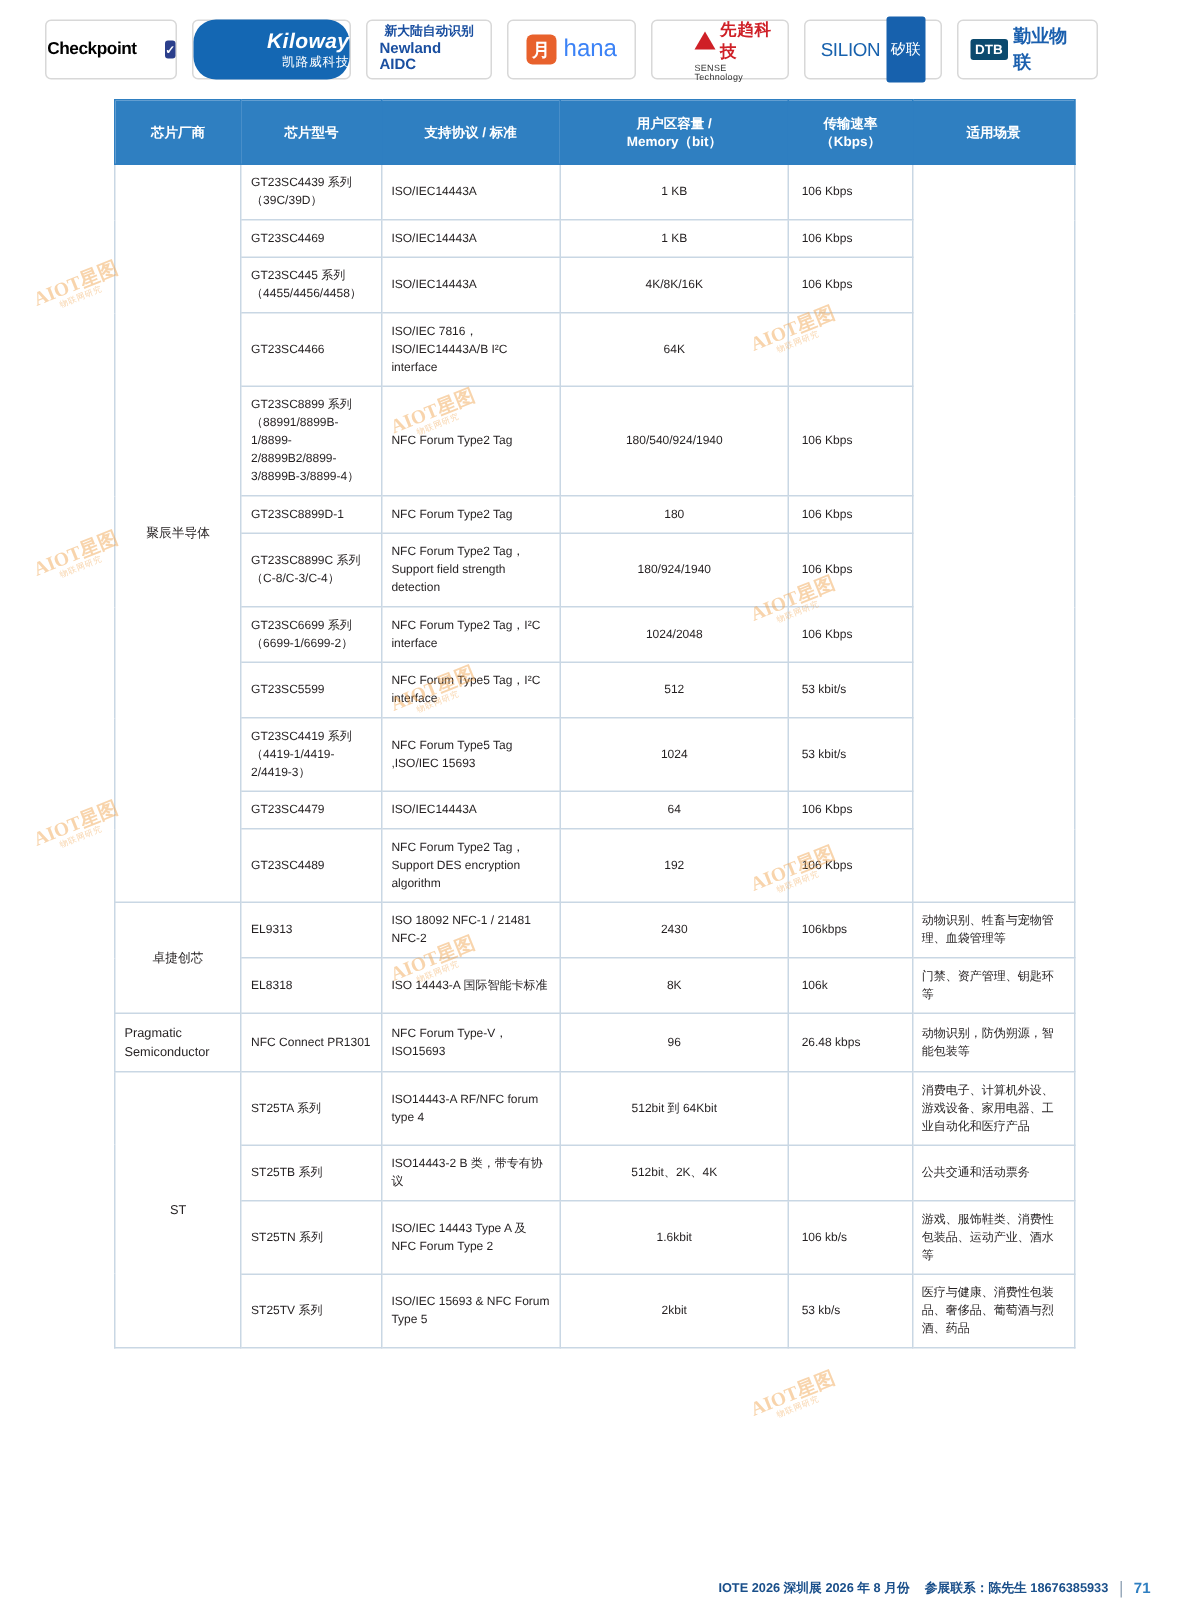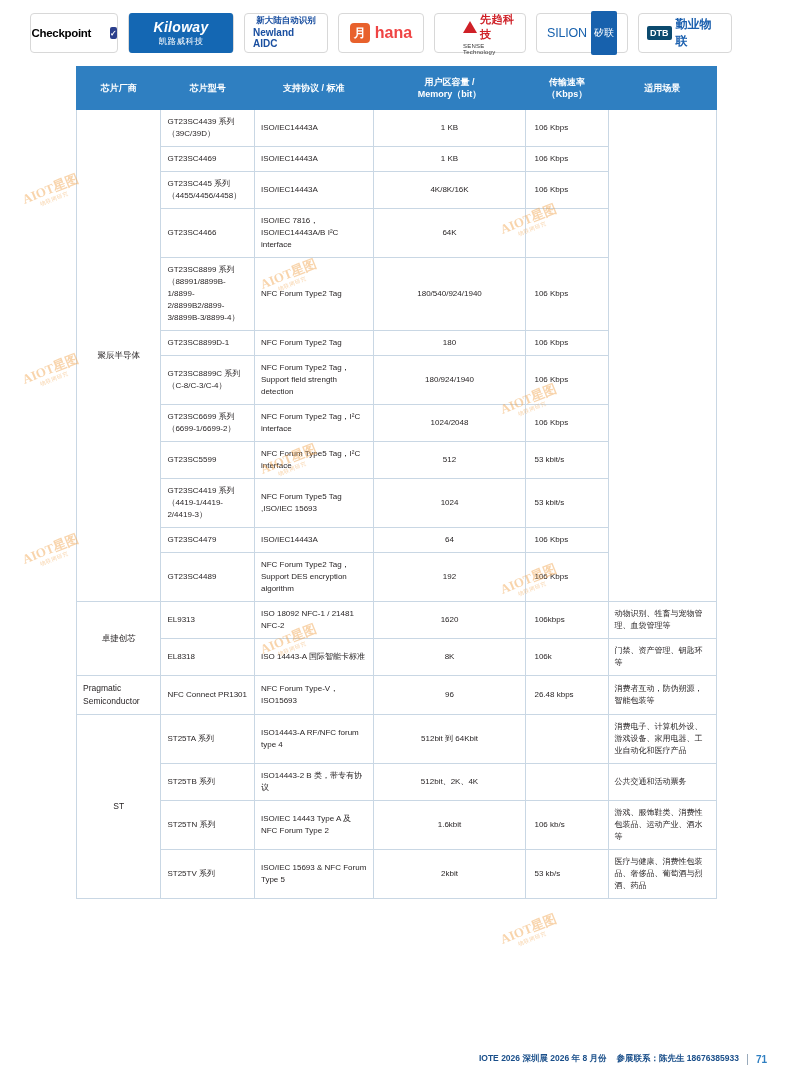--- a/index.html
+++ b/index.html
@@ -25,29 +25,29 @@
     background: #fff;
     height: 40px;
     display: flex;
     align-items: center;
     justify-content: center;
     padding: 0 8px;
     flex: 0 0 auto;
   }
   .logo-cp { width: 88px; font-size: 11.5px; font-weight: bold; color: #000; letter-spacing: -0.3px; display:flex; align-items:center; justify-content:center; gap:19px;}
   .cp-mark { width: 12px; height: 12px; background: #2b3f8c; color:#fff; font-size:8px; display:flex; align-items:center; justify-content:center; border-radius:2px;}
-  .logo-kiloway { background:#1467b3; color:#fff; width: 104px; height: 40px; border-radius:3px; display:flex; flex-direction:column; align-items:center; justify-content:center; line-height:1.05;}
+  .logo-kiloway { background:#1467b3; color:#fff; width: 104px; height: 40px; border-radius:15px; display:flex; flex-direction:column; align-items:flex-end; justify-content:center; line-height:1.05;}
   .logo-kiloway .en { font-size: 14px; font-weight: bold; font-style: italic; letter-spacing:0.3px;}
   .logo-kiloway .cn { font-size: 8.5px; letter-spacing:0.5px; margin-top:2px;}
   .logo-newland { width: 84px; display:flex; flex-direction:column; align-items:center; justify-content:center; line-height:1.15;}
   .logo-newland .cn { font-size: 8.5px; color:#1a4fa0; font-weight:bold;}
   .logo-newland .en { font-size: 10px; color:#1a4fa0; font-weight:bold; margin-top:1px;}
   .logo-hana { width: 86px; display:flex; align-items:center; justify-content:center; gap:5px;}
   .hana-mark { width:20px; height:20px; background:#e8612c; border-radius:4px; color:#fff; font-size:12px; font-weight:bold; display:flex; align-items:center; justify-content:center;}
-  .logo-hana .txt { font-size:16px; color:#ef4444; font-weight:bold;}
+  .logo-hana .txt { font-size:16px; color:#3b82f6; font-weight:normal;}
   .logo-sense { width: 92px; display:flex; flex-direction:column; align-items:center; justify-content:center;padding-left:28px;}
   .sense-top { display:flex; align-items:center; gap:3px;}
   .sense-tri { width:0;height:0;border-left:7px solid transparent;border-right:7px solid transparent;border-bottom:12px solid #cf2027;}
   .sense-cn { font-size:11px; font-weight:bold; color:#cf2027; letter-spacing:0.5px;}
   .sense-en { font-size:6px; color:#333; letter-spacing:0.2px; margin-top:1px;}
   .logo-silion { width: 92px; display:flex; align-items:center; justify-content:center; gap:4px;}
   .silion-en { font-size:12.5px; font-weight:normal; color:#1761ad; letter-spacing:-0.2px;}
   .silion-cn { background:#1761ad; color:#fff; font-size:10px; padding:15px 3px; border-radius:2px;}
   .logo-dtb { width: 94px; display:flex; align-items:center; justify-content:center; gap:4px;}
   .dtb-mark { background:#0c4a6e; color:#fff; font-size:9px; font-weight:bold; padding:2px 3px; border-radius:2px;}
@@ -275,39 +275,39 @@
         <td class="model">GT23SC4489</td>
         <td class="proto">NFC Forum Type2 Tag，Support DES encryption algorithm</td>
         <td class="cap">192</td>
         <td class="rate">106 Kbps</td>
       </tr>
 
       <tr>
         <td class="vendor" rowspan="2">卓捷创芯</td>
         <td class="model">EL9313</td>
         <td class="proto">ISO 18092 NFC-1 / 21481 NFC-2</td>
-        <td class="cap">1620</td>
+        <td class="cap">2430</td>
         <td class="rate">106kbps</td>
         <td class="scene">动物识别、牲畜与宠物管理、血袋管理等</td>
       </tr>
       <tr>
         <td class="model">EL8318</td>
         <td class="proto">ISO 14443-A 国际智能卡标准</td>
         <td class="cap">8K</td>
         <td class="rate">106k</td>
         <td class="scene">门禁、资产管理、钥匙环等</td>
       </tr>
 
       <tr>
         <td class="vendor" style="text-align:left;">Pragmatic Semiconductor</td>
         <td class="model">NFC Connect PR1301</td>
         <td class="proto">NFC Forum Type-V，ISO15693</td>
         <td class="cap">96</td>
         <td class="rate">26.48 kbps</td>
-        <td class="scene">消费者互动，防伪朔源，智能包装等</td>
+        <td class="scene">动物识别，防伪朔源，智能包装等</td>
       </tr>
 
       <tr>
         <td class="vendor" rowspan="4">ST</td>
         <td class="model">ST25TA 系列</td>
         <td class="proto">ISO14443-A RF/NFC forum type 4</td>
         <td class="cap">512bit 到 64Kbit</td>
         <td class="rate"></td>
         <td class="scene">消费电子、计算机外设、游戏设备、家用电器、工业自动化和医疗产品</td>
       </tr>

